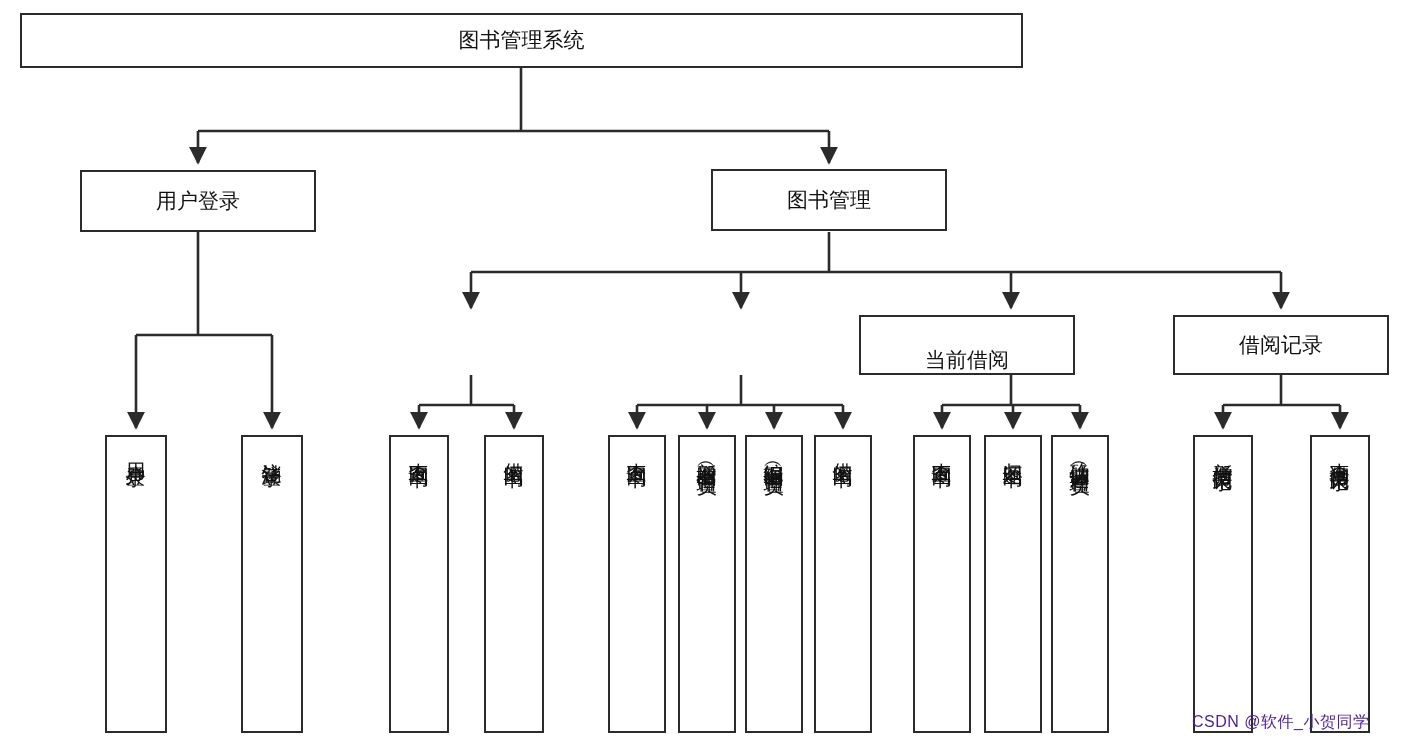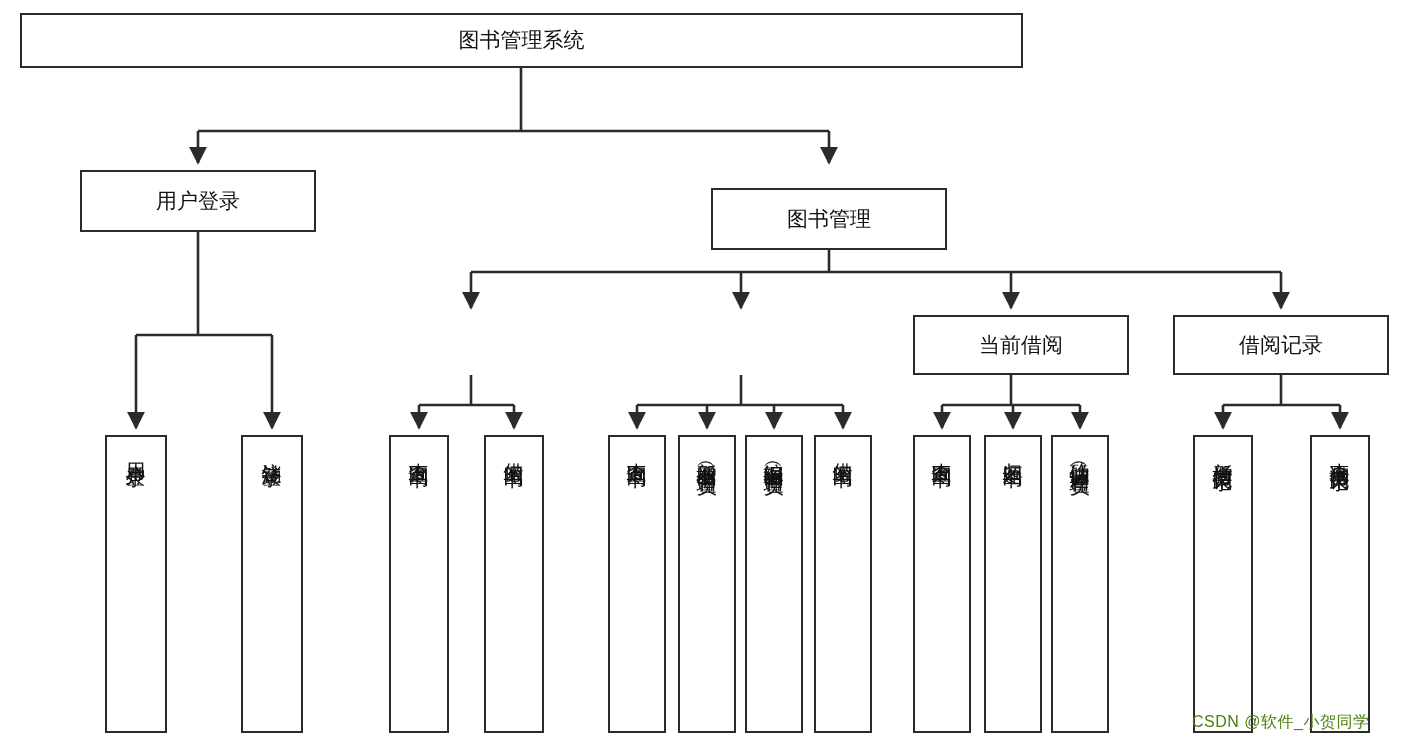--- a/index.html
+++ b/index.html
@@ -59,21 +59,21 @@
     text-orientation: upright;
     font-size: 20px;
     letter-spacing: 2px;
     line-height: 1.0;
   }
   .watermark {
     position: absolute;
     left: 1192px;
     top: 712px;
     font-size: 16px;
-    color: #4d7c0f;
+    color: #4c1d95;
     letter-spacing: 0.5px;
     white-space: nowrap;
     pointer-events: none;
   }
 </style>
 </head>
 <body>
 
 <div id="diagram-root">
 
@@ -139,25 +139,25 @@
     </g>
   </svg>
 
   <div class="node root horiz" style="left:20px; top:13px; width:1003px; height:55px;">
     <span class="label">图书管理系统</span>
   </div>
 
   <div class="node horiz" style="left:80px; top:170px; width:236px; height:62px;">
     <span class="label">用户登录</span>
   </div>
-  <div class="node horiz" style="left:711px; top:188px; width:236px; height:62px;">
+  <div class="node horiz" style="left:711px; top:169px; width:236px; height:62px;">
     <span class="label">图书管理</span>
   </div>
 
-  <div class="node horiz" style="left:913px; top:315px; width:216px; height:60px;">
+  <div class="node horiz" style="left:859px; top:315px; width:216px; height:60px;align-items:flex-end;">
     <span class="label">当前借阅</span>
   </div>
   <div class="node horiz" style="left:1173px; top:315px; width:216px; height:60px;">
     <span class="label">借阅记录</span>
   </div>
 
   <div class="node vert" style="left:105px; top:435px; width:62px; height:298px;">
     <span class="label">用户登录</span>
   </div>
   <div class="node vert" style="left:241px; top:435px; width:62px; height:298px;">

